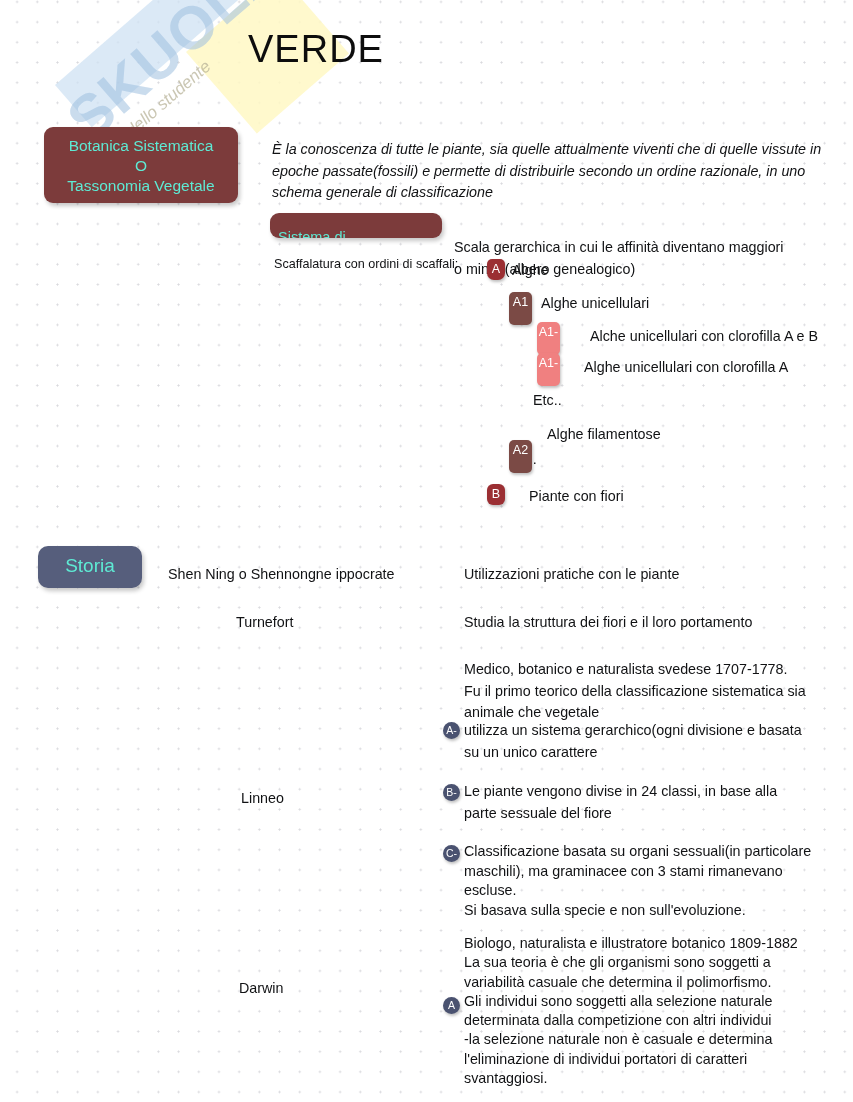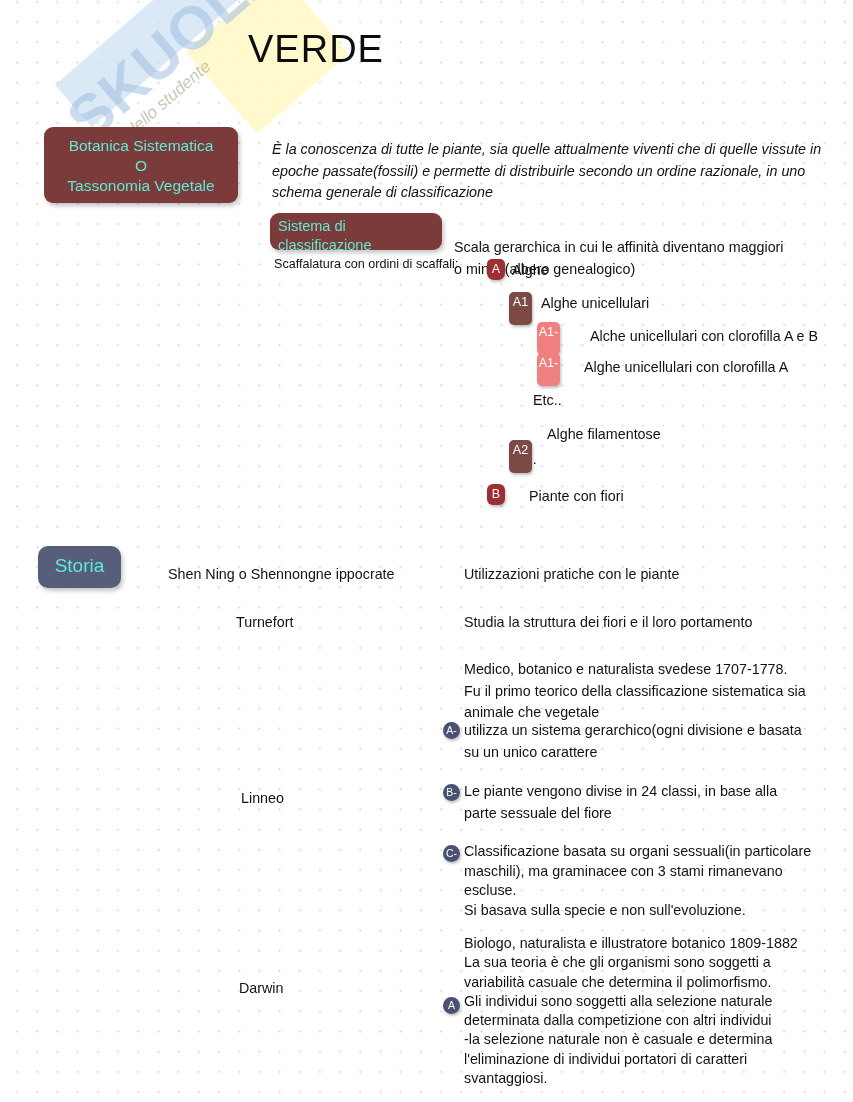--- a/index.html
+++ b/index.html
@@ -114,32 +114,32 @@
     height: 76px;
     background: #7c3b3b;
     padding-top: 9px;
     font-size: 15.5px;
     line-height: 20px;
   }
   #box-sistema {
     left: 270px;
     top: 213px;
     width: 172px;
-    height: 37px;
+    height: 25px;
     background: #7c3b3b;
     text-align: left;
     padding-left: 8px;
-    padding-top: 4px;
+    padding-top: 15px;
     font-size: 14.5px;
     line-height: 19px;
   }
   #box-storia {
     left: 38px;
     top: 546px;
-    width: 83px;
+    width: 104px;
     height: 42px;
     background: #565e7c;
     padding-top: 9px;
     font-size: 19px;
     border-radius: 10px;
   }
 
   
   .text-block {
     position: absolute;

